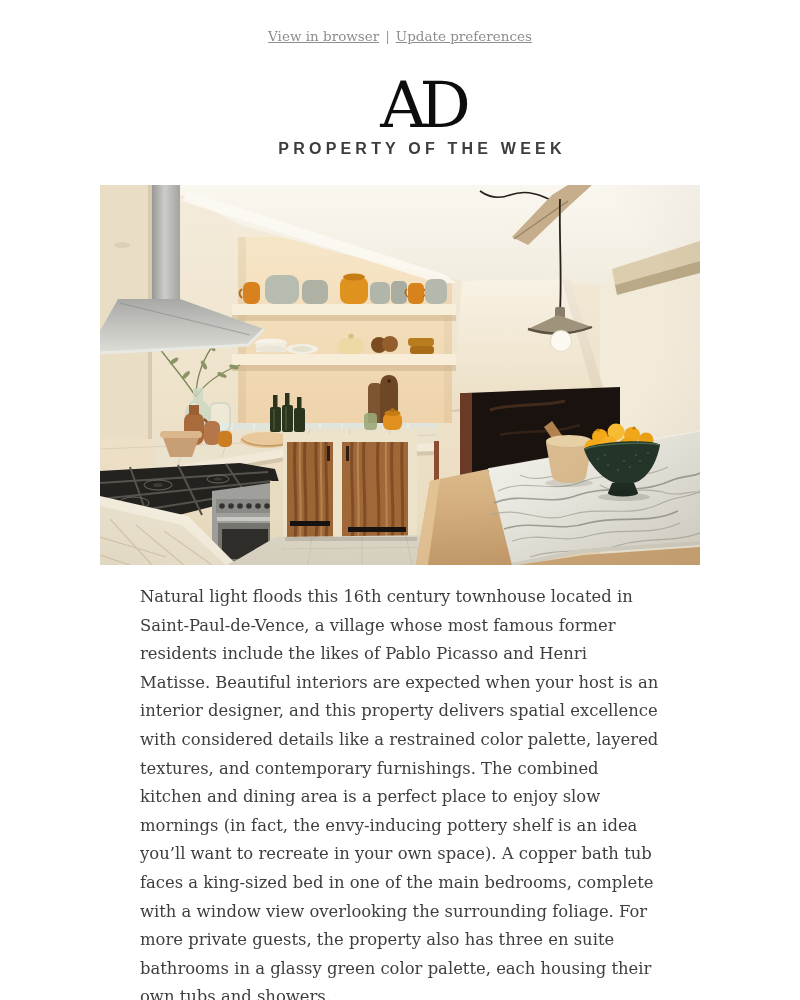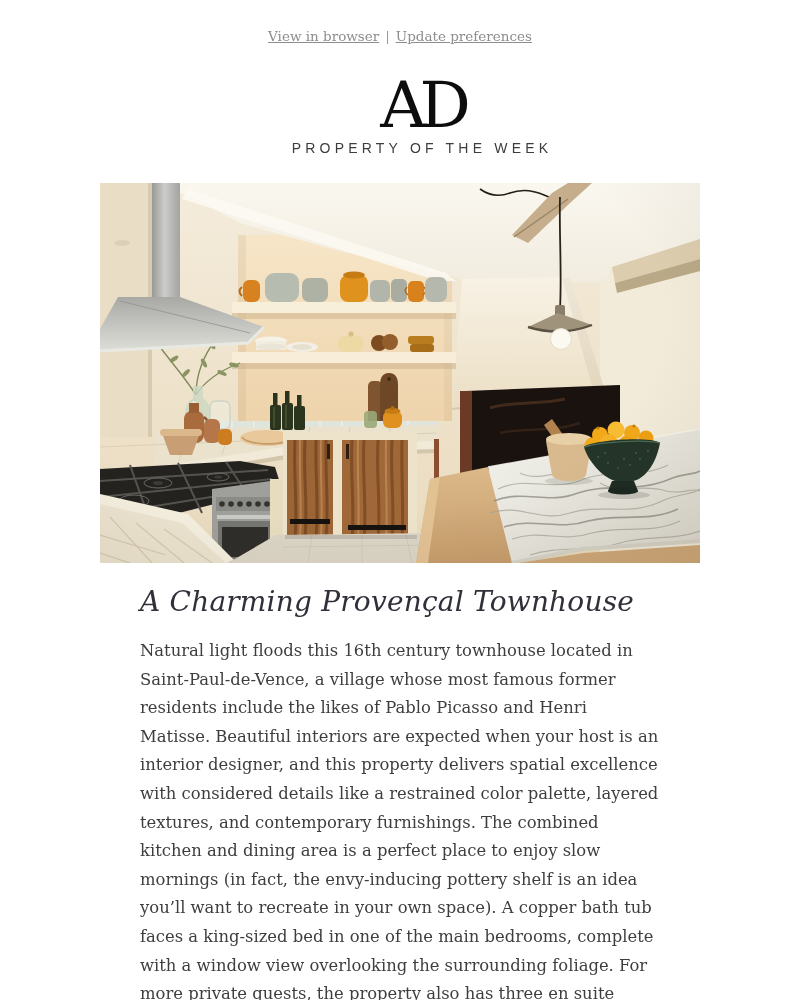--- a/index.html
+++ b/index.html
@@ -6,22 +6,22 @@
   .page{position:relative;width:800px;height:1000px;margin:0 auto;background:#ffffff;overflow:hidden;
         font-family:"DejaVu Serif",serif;}
   
   .prefs{padding-top:28px;height:17px;text-align:center;font-size:13.5px;color:#8d8d8d;}
   .prefs a{color:#8d8d8d;text-decoration:underline;cursor:pointer;}
   .prefs .sep{margin:0 6px;color:#9a9a9a;}
   
   .brand{margin-top:26px;text-align:center;padding-left:44px;}
   .ad-logo{display:block;margin:0 auto;width:140px;height:66px;}
   .ad-logo text{fill:#0d0d0d;font-family:"DejaVu Serif",serif;font-size:64px;letter-spacing:-7px;}
-  .tagline{margin-top:3px;font-family:"Liberation Sans",sans-serif;font-size:14px;letter-spacing:4.2px;
-           color:#3d3d3d;font-weight:400;}
+  .tagline{margin-top:3px;font-family:"Liberation Sans",sans-serif;font-size:16px;letter-spacing:4.2px;
+           color:#3d3d3d;font-weight:700;}
   
   .hero{display:block;margin:27px 0 0 100px;width:600px;height:380px;padding:0;background:#efe4cf;}
   .hero svg{display:block;}
   
   .article{margin:0 140px;width:520px;}
   h1.title{margin:22px 0 0 0;font-size:28px;line-height:34px;font-style:italic;font-weight:normal;
            color:#30303a;letter-spacing:.2px;}
   p.body{margin:18px 0 0 0;font-size:16.4px;line-height:28.6px;color:#3e3e40;}
 </style>
 </head>
@@ -400,17 +400,16 @@
           <line x1="0" y1="352" x2="66" y2="372"></line>
           <line x1="0" y1="370" x2="30" y2="380"></line>
         </g>
       </g>
 
       <rect x="0" y="0" width="600" height="380" fill="url(#rVig)"></rect>
     </svg>
   </figure>
 
   <div class="article">
-    <h1 class="title">A Charming Provençal Townhouse</h1>
     <p class="body">Natural light floods this 16th century townhouse located in Saint-Paul-de-Vence, a village whose most famous former residents include the likes of Pablo Picasso and Henri Matisse. Beautiful interiors are expected when your host is an interior designer, and this property delivers spatial excellence with considered details like a restrained color palette, layered textures, and contemporary furnishings. The combined kitchen and dining area is a perfect place to enjoy slow mornings (in fact, the envy-inducing pottery shelf is an idea you’ll want to recreate in your own space). A copper bath tub faces a king-sized bed in one of the main bedrooms, complete with a window view overlooking the surrounding foliage. For more private guests, the property also has three en suite bathrooms in a glassy green color palette, each housing their own tubs and showers.</p>
   </div>
 
 </div>
 
 </body></html>

